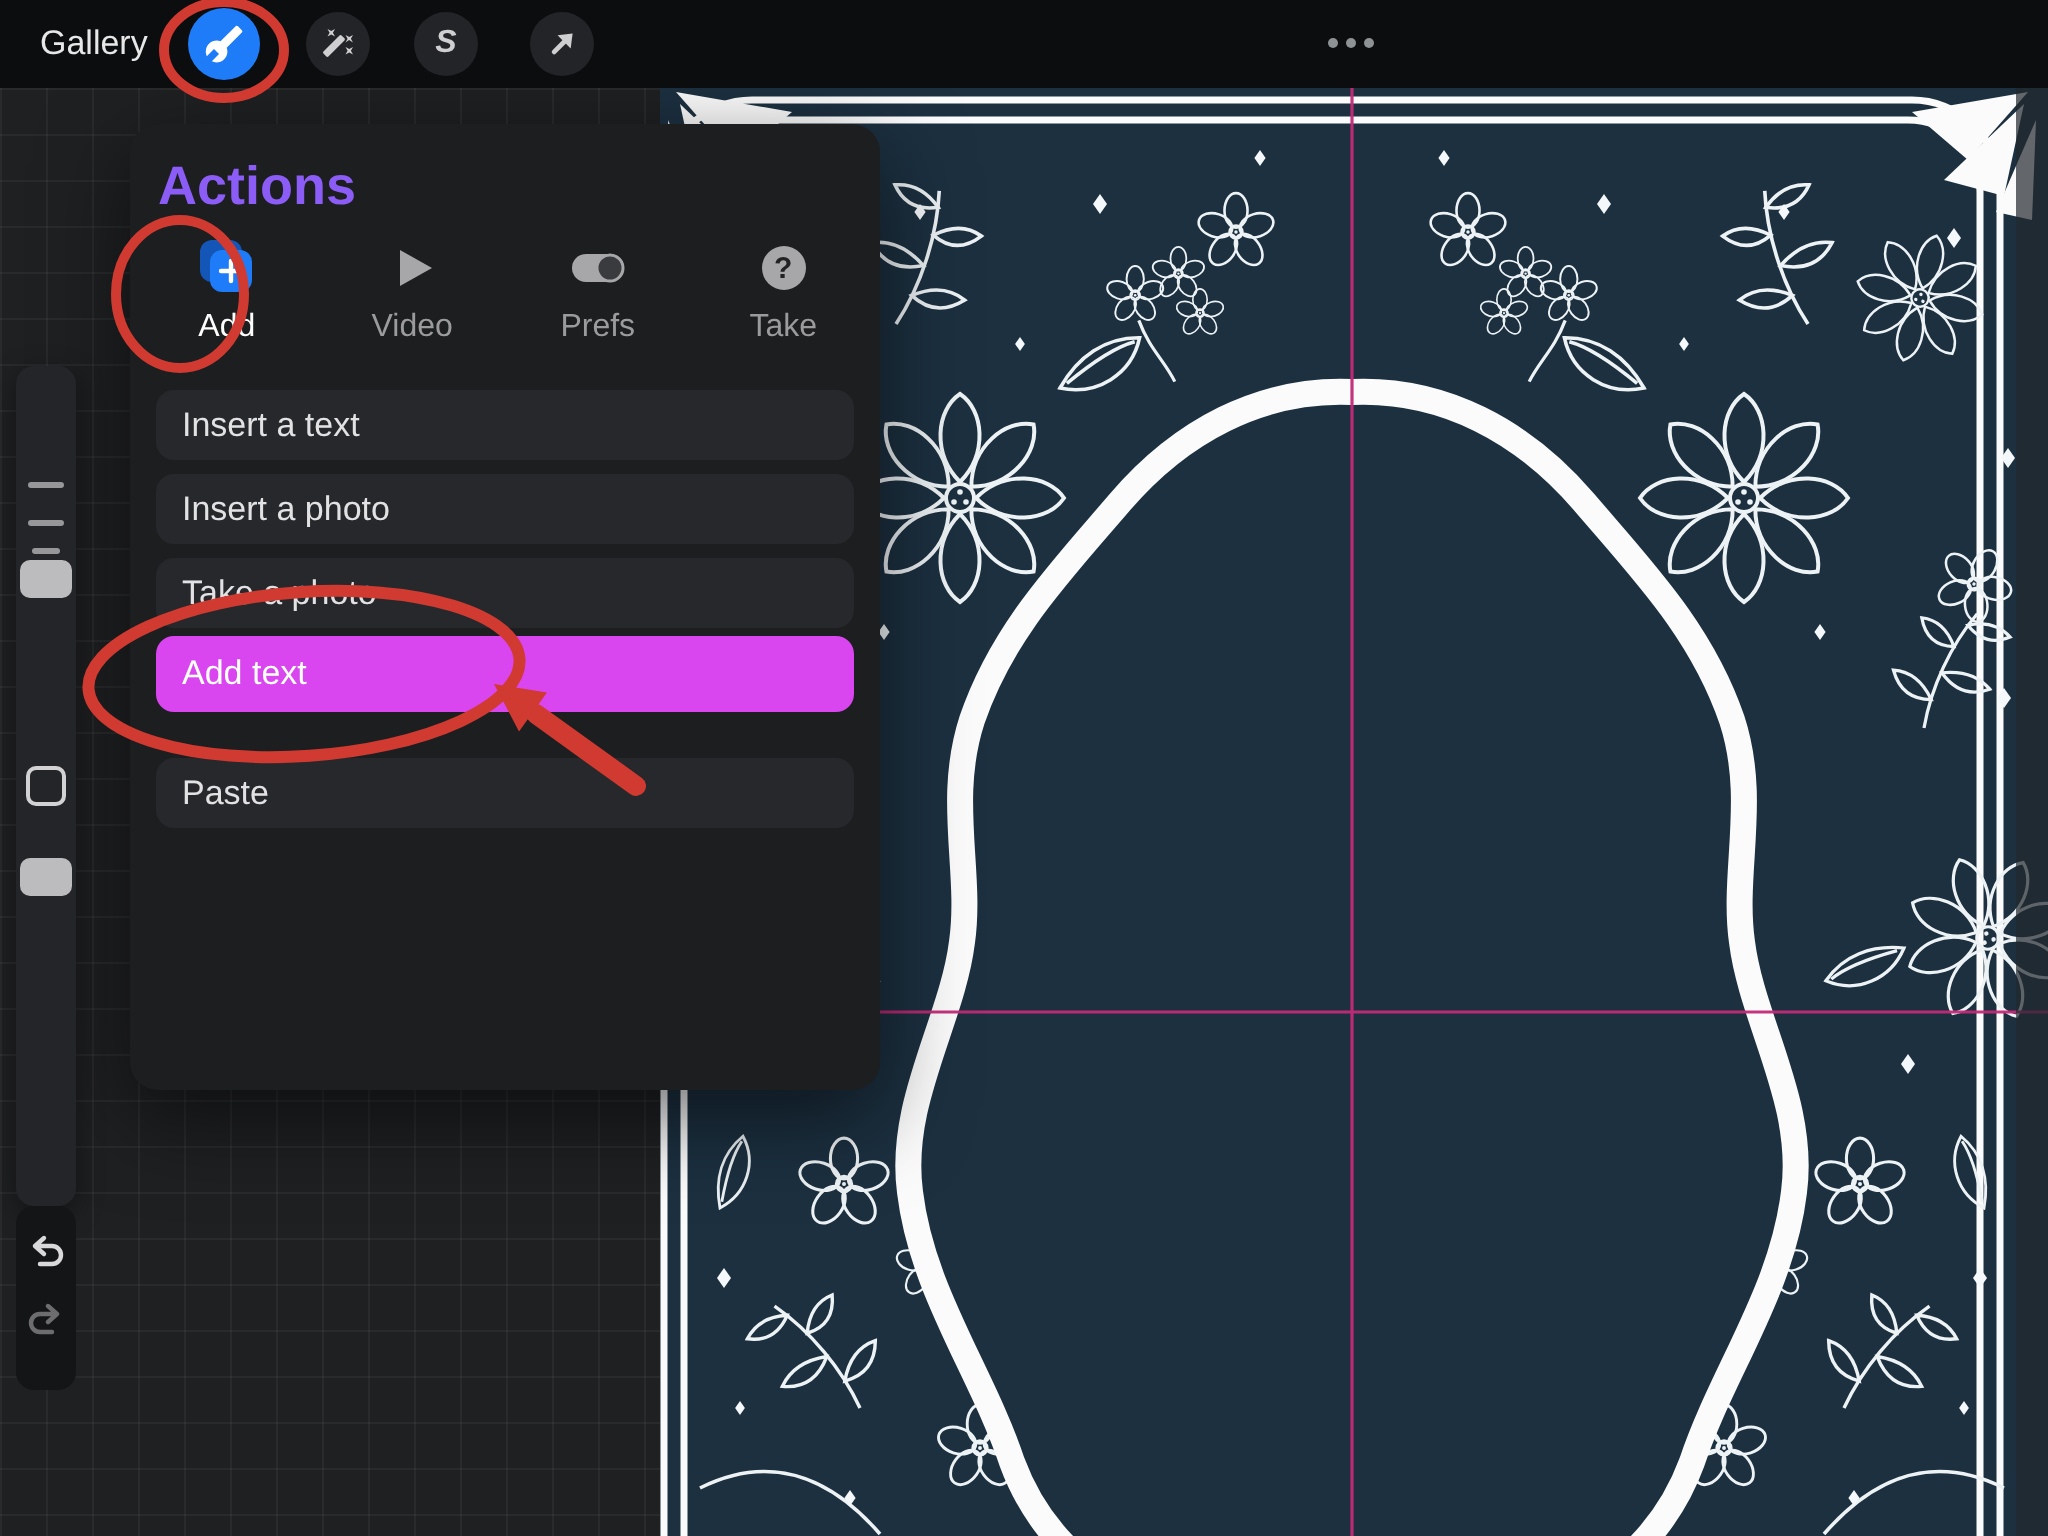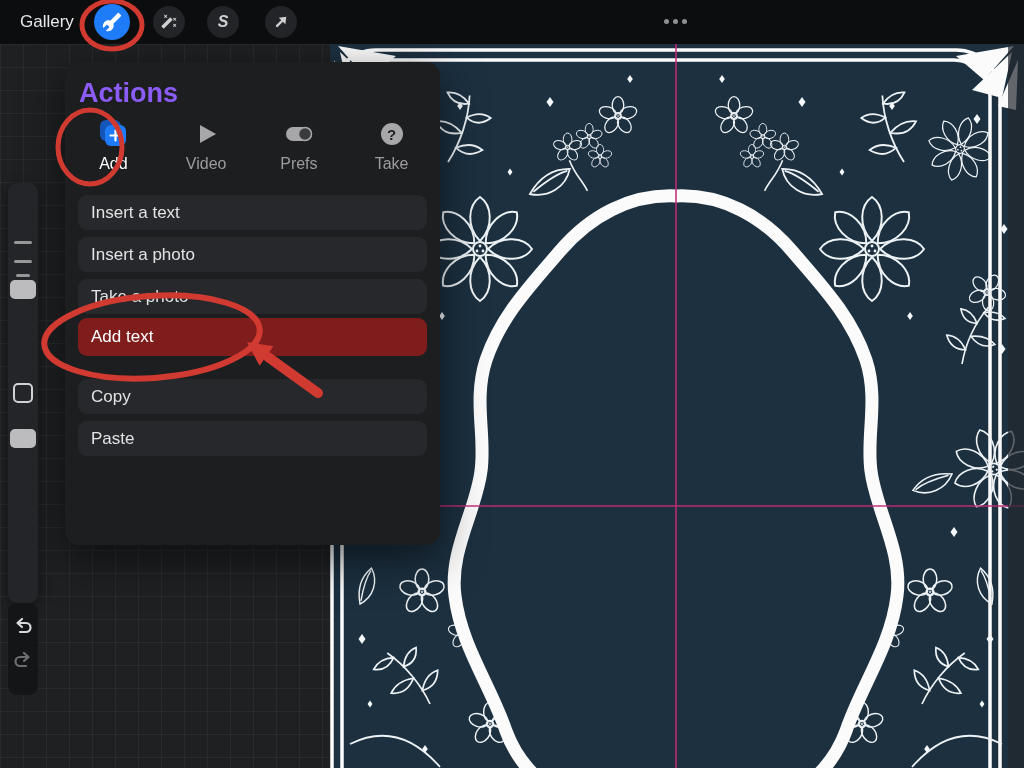--- a/index.html
+++ b/index.html
@@ -47,21 +47,21 @@
   .addback{position:absolute;left:3px;top:2px;width:21px;height:21px;border-radius:6px;background:#12durable;}
   .addback{background:#1356b8;}
   .addfront{position:absolute;left:8px;top:7px;width:21px;height:21px;border-radius:6px;background:#1f7cf8;
     display:flex;align-items:center;justify-content:center;}
   .helpcirc{width:22px;height:22px;border-radius:50%;background:#a7a7aa;display:flex;align-items:center;justify-content:center;
     color:#222;font-weight:700;font-size:15px;}
   .menu{position:absolute;left:13px;top:133px;width:349px;}
   .mrow{height:35px;border-radius:9px;background:#27282b;color:#e2e2e4;font-size:17px;
     display:flex;align-items:center;padding-left:13px;margin-bottom:7px;}
   .mrow.take{margin-bottom:4px;}
-  .mrow.active{height:38px;background:#7f1d1d;color:#fff;margin-bottom:23px;}
+  .mrow.active{height:38px;background:#d946ef;color:#fff;margin-bottom:23px;}
 
   
   .canvas-wrap{position:absolute;left:330px;top:44px;width:694px;height:724px;z-index:5;}
 
   
   .annot{position:absolute;left:0;top:0;width:1024px;height:768px;z-index:40;pointer-events:none;}
 </style>
 </head>
 <body>
 
@@ -298,21 +298,20 @@
         </div>
         <div class="tlabel">Take</div>
       </div>
     </div>
 
     <div class="menu">
       <div class="mrow">Insert a text</div>
       <div class="mrow">Insert a photo</div>
       <div class="mrow take">Take a photo</div>
       <div class="mrow active">Add text</div>
-      <div class="mrow">Copy</div>
       <div class="mrow">Paste</div>
     </div>
   </div>
 
   <svg class="annot" viewBox="0 0 1024 768">
     <ellipse cx="112" cy="25" rx="30" ry="24" fill="none" stroke="#d13a31" stroke-width="5"></ellipse>
     <ellipse cx="90" cy="147" rx="32" ry="37" fill="none" stroke="#d13a31" stroke-width="5"></ellipse>
     <ellipse cx="152" cy="337" rx="108" ry="41" fill="none" stroke="#d13a31" stroke-width="6" transform="rotate(-4 152 337)"></ellipse>
     <g>
       <line x1="318" y1="393" x2="268" y2="357" stroke="#d13a31" stroke-width="10" stroke-linecap="round"></line>

